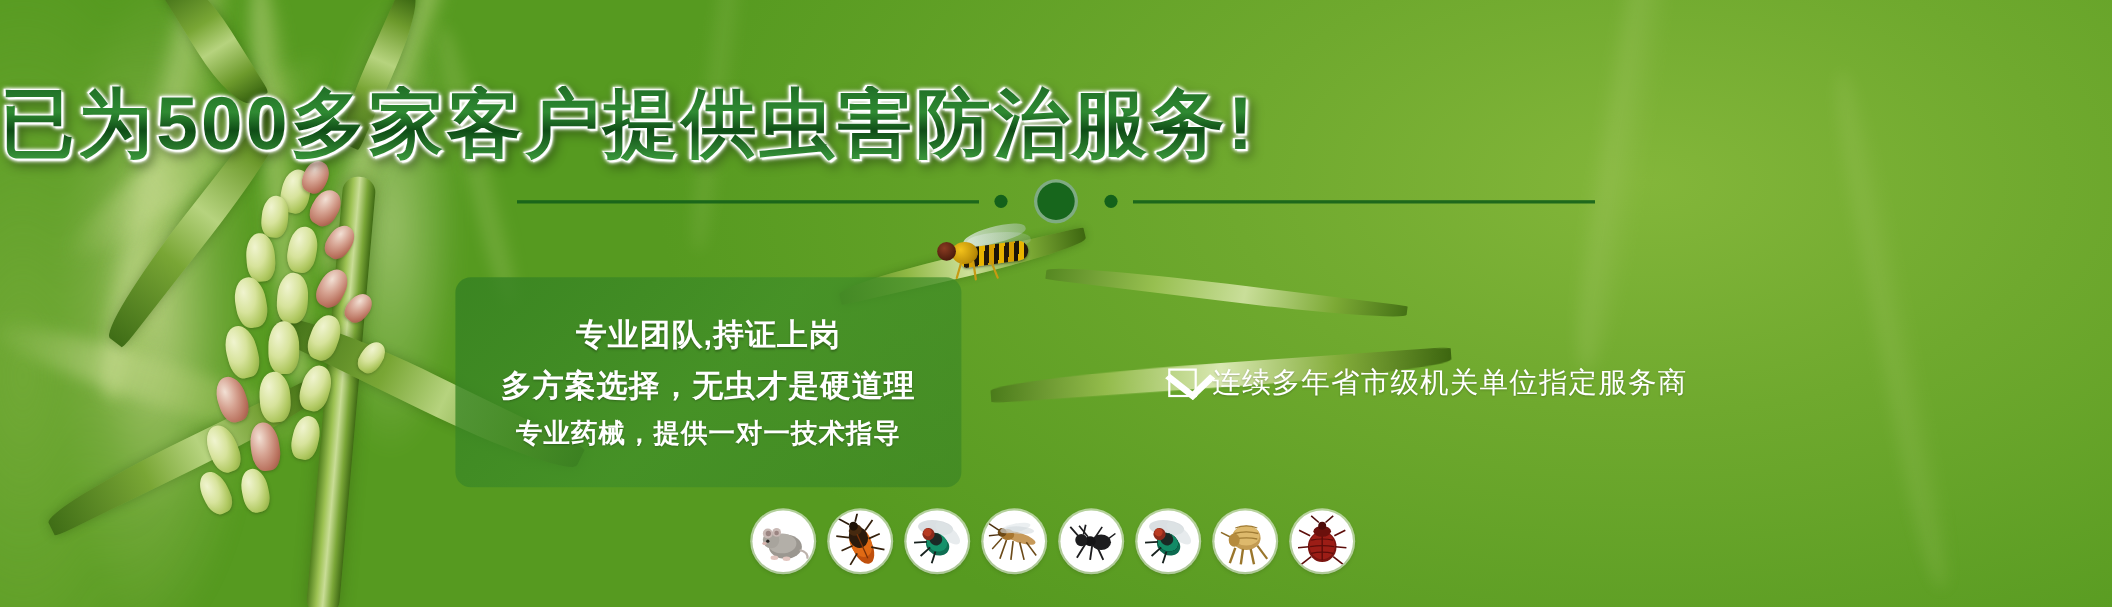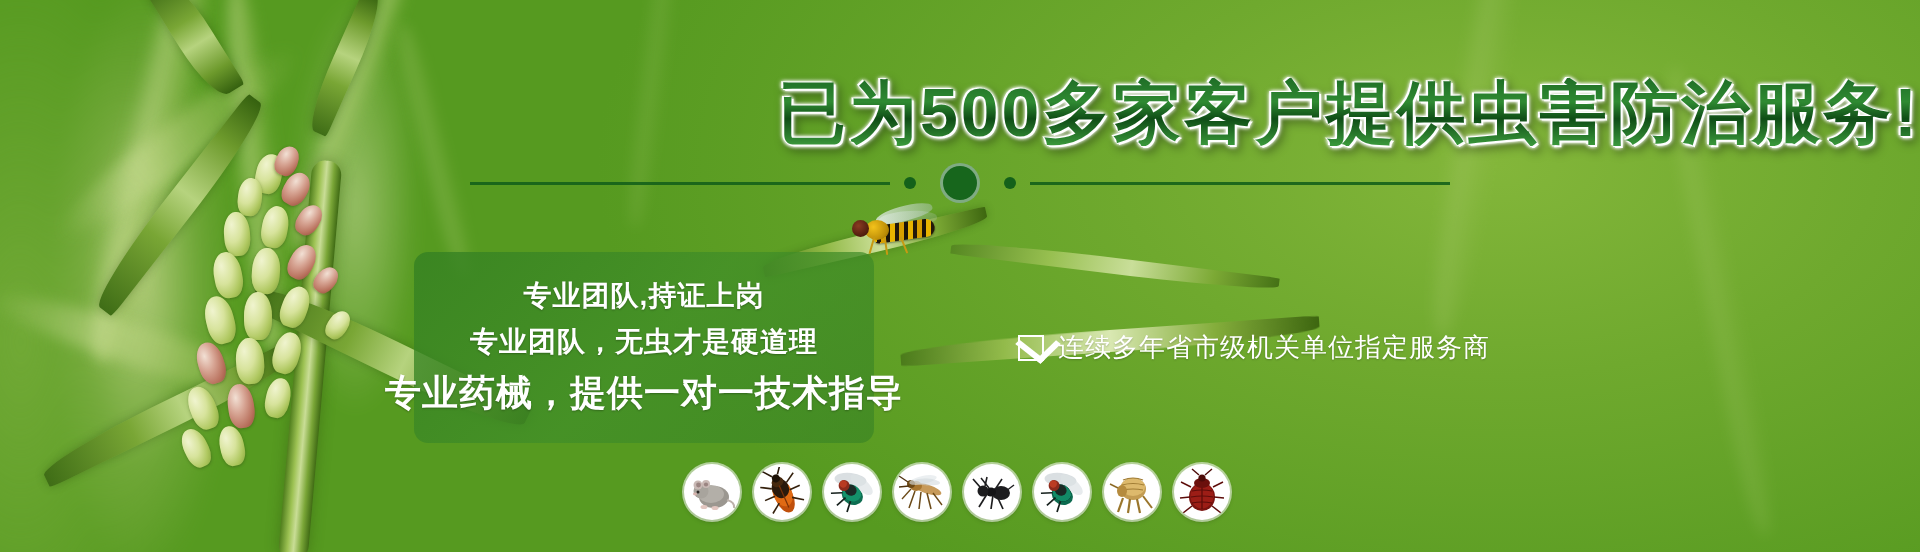--- a/index.html
+++ b/index.html
@@ -134,35 +134,34 @@
     position:absolute; left:900px; top:330px; width:420px; height:22px;
     background:linear-gradient(95deg,#4a7a1a,#93bb4b 25%,#d9e8b2 50%,#84ad3b 75%,#3c650f);
     border-radius:50% 6% 50% 6%;
     transform:rotate(-4deg);
     filter:blur(.6px);
   }
 
   
   .headline {
     position:absolute; left:0; top:78px; width:1920px;
-    text-align:right;
+    text-align:left;
     font-size:68px;
     font-weight:bold;
     letter-spacing:3px;
     line-height:1;
     color:#135c1e;
     background:linear-gradient(180deg,#1f6e26 0%,#2f8a32 35%,#0f4d16 60%,#3b9a3c 100%);
     -webkit-background-clip:text;
     background-clip:text;
     -webkit-text-fill-color:transparent;
     text-shadow:none;
     filter:drop-shadow(0 0 2px #ffffff) drop-shadow(2px 2px 0 #ffffff)
             drop-shadow(-2px -1px 0 #ffffff) drop-shadow(3px 4px 5px rgba(0,0,0,.35));
     white-space:nowrap;
-    padding-left:31px;
   }
 
   
   .deco {
     position:absolute; left:0; top:163px; width:1920px; height:40px;
     display:flex; align-items:center; justify-content:center;
   }
   .deco-line { width:420px; height:3px; background:#14611a; opacity:.9; }
   .deco-dot-sm {
     width:12px; height:12px; border-radius:50%;
@@ -186,25 +185,25 @@
     padding:10px 16px;
   }
   .panel-line {
     color:#ffffff;
     font-weight:bold;
     white-space:nowrap;
     text-shadow:0 1px 2px rgba(0,0,0,.28);
   }
   .panel-line.l1 { font-size:28px; letter-spacing:1px;text-align:center; }
   .panel-line.l2 { font-size:28px; letter-spacing:1px; }
-  .panel-line.l3 { font-size:36px; letter-spacing:1px; }
+  .panel-line.l3 { font-size:24px; letter-spacing:1px; }
 
   
   .bullets {
-    position:absolute; left:1018px; top:330px;
+    position:absolute; left:1062px; top:330px;
     display:flex; flex-direction:column; gap:26px;
   }
   .bullet { display:flex; align-items:center; gap:14px; }
   .chk {
     width:26px; height:26px; flex:0 0 26px;
     border:2.5px solid #ffffff;
     position:relative;
   }
   .chk::after {
     content:"";
@@ -309,21 +308,21 @@
   <div class="deco">
     <span class="deco-line"></span>
     <span class="deco-dot-sm"></span>
     <span class="deco-dot-lg"></span>
     <span class="deco-dot-sm"></span>
     <span class="deco-line"></span>
   </div>
 
   <div class="panel">
     <div class="panel-line l1">专业团队,持证上岗</div>
-    <div class="panel-line l2">专业团队，无虫才是硬道理</div>
+    <div class="panel-line l2">多方案选择，无虫才是硬道理</div>
     <div class="panel-line l3">专业药械，提供一对一技术指导</div>
   </div>
 
   <div class="bullets">
     <div class="bullet">
       <span class="chk"></span>
       <span class="bullet-text">连续多年省市级机关单位指定服务商</span>
     </div>
   </div>
 

